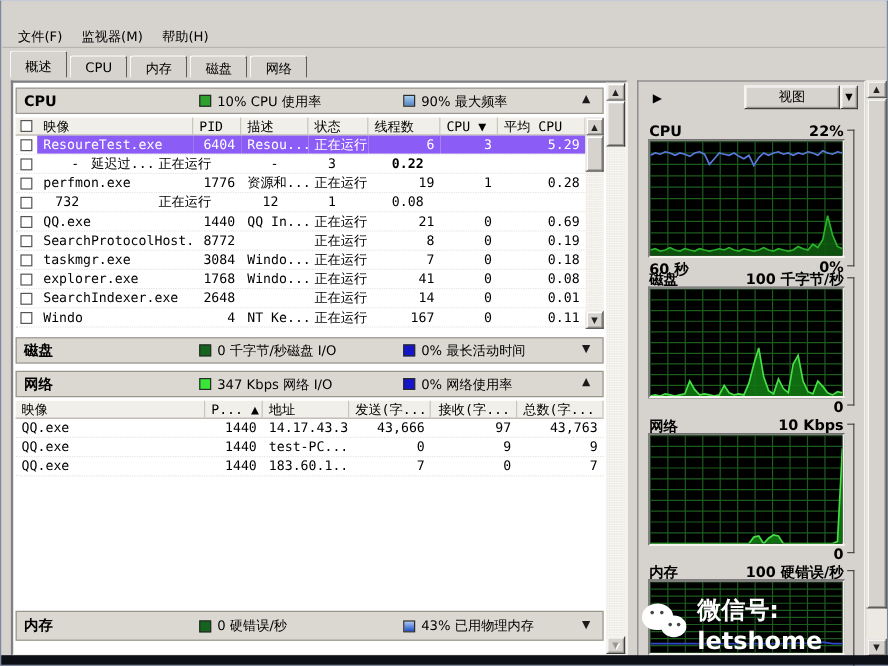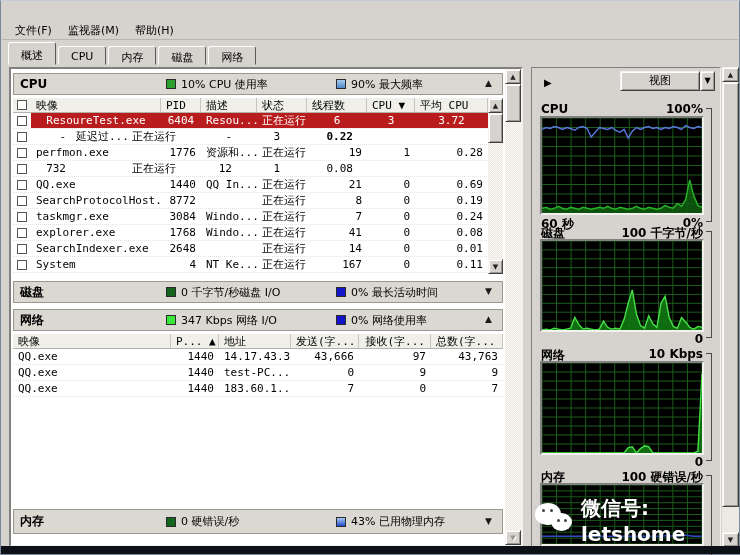--- a/index.html
+++ b/index.html
@@ -48,21 +48,21 @@
 
   
   .tbl { position:absolute; left:2px; width:490px; background:#fff; font-size:11px; }
   .trow { display:flex; height:16px; line-height:15px; align-items:center; border-bottom:1px dotted #e4e4e0; }
   .thead { background:#f0efe9; border-bottom:1px solid #b5b2aa; height:15px; }
   .thead .cell { border-right:1px solid #c8c5bd; height:100%; font-weight:normal; }
   .cell { flex:none; padding:0 5px; white-space:nowrap; overflow:hidden; }
   .cell.r { text-align:right; }
   .chk { flex:none; width:18px; display:flex; justify-content:center; }
   .chk span { width:10px; height:10px; border:1px solid #555; background:#fff; display:block; }
-  .trow.sel .cell { background:#b91c1c; color:#fff;text-align:center; }
+  .trow.sel .cell { background:#8b5cf6; color:#fff; }
   .mono { font-family:"DejaVu Sans Mono", monospace; }
 
   
   .sb { position:absolute; background:repeating-conic-gradient(#ece9e2 0 25%, #f8f7f4 0 50%) 0 0/2px 2px; }
   .sb .sbtn { position:absolute; left:0; width:100%; height:15px; font-size:7px; text-align:center; line-height:14px; color:#222; }
   .sb .sthumb { position:absolute; left:0; width:100%; }
   .sb .dis { color:#9a978f; text-shadow:1px 1px 0 #fff; }
 
   
   .rp-headerbar { position:absolute; left:0; top:0; width:100%; height:28px; display:flex; align-items:center; }
@@ -136,21 +136,21 @@
         <div class="trow sel">
           <span class="chk">
             <span></span>
           </span>
           <span class="cell" style="width: 130px;">ResoureTest.exe</span>
           <span class="cell r" style="width: 40px;">6404</span>
           <span class="cell" style="width: 56px;">Resou...</span>
           <span class="cell" style="width: 50px;">正在运行</span>
           <span class="cell r" style="width: 60px;">6</span>
           <span class="cell r" style="width: 48px;">3</span>
-          <span class="cell r" style="width: 73px;">3.72</span>
+          <span class="cell r" style="width: 73px;">5.29</span>
         </div>
         <div class="trow">
           <span class="chk">
             <span></span>
           </span>
           <span class="cell r" style="width: 40px;">-</span>
           <span class="cell" style="width: 56px;">延迟过...</span>
           <span class="cell" style="width: 50px;">正在运行</span>
           <span class="cell r" style="width: 60px;">-</span>
           <span class="cell r" style="width: 48px;">3</span>
@@ -206,21 +206,21 @@
         <div class="trow">
           <span class="chk">
             <span></span>
           </span>
           <span class="cell" style="width: 130px;">taskmgr.exe</span>
           <span class="cell r" style="width: 40px;">3084</span>
           <span class="cell" style="width: 56px;">Windo...</span>
           <span class="cell" style="width: 50px;">正在运行</span>
           <span class="cell r" style="width: 60px;">7</span>
           <span class="cell r" style="width: 48px;">0</span>
-          <span class="cell r" style="width: 73px;">0.24</span>
+          <span class="cell r" style="width: 73px;">0.18</span>
         </div>
         <div class="trow">
           <span class="chk">
             <span></span>
           </span>
           <span class="cell" style="width: 130px;">explorer.exe</span>
           <span class="cell r" style="width: 40px;">1768</span>
           <span class="cell" style="width: 56px;">Windo...</span>
           <span class="cell" style="width: 50px;">正在运行</span>
           <span class="cell r" style="width: 60px;">41</span>
@@ -236,21 +236,21 @@
           <span class="cell" style="width: 56px;"></span>
           <span class="cell" style="width: 50px;">正在运行</span>
           <span class="cell r" style="width: 60px;">14</span>
           <span class="cell r" style="width: 48px;">0</span>
           <span class="cell r" style="width: 73px;">0.01</span>
         </div>
         <div class="trow">
           <span class="chk">
             <span></span>
           </span>
-          <span class="cell" style="width: 130px;">System</span>
+          <span class="cell" style="width: 130px;">Windo</span>
           <span class="cell r" style="width: 40px;">4</span>
           <span class="cell" style="width: 56px;">NT Ke...</span>
           <span class="cell" style="width: 50px;">正在运行</span>
           <span class="cell r" style="width: 60px;">167</span>
           <span class="cell r" style="width: 48px;">0</span>
           <span class="cell r" style="width: 73px;">0.11</span>
         </div>
       </div>
 
     <div class="sb" style="left:477px;top:29px;width:15px;height:176px;">
@@ -341,21 +341,21 @@
 
   <div id="right-pane">
     <div class="rp-headerbar">
       <span id="rp-expand">▶</span>
       <span id="views-btn" class="btnface">视图</span>
       <span id="views-drop" class="btnface">▼</span>
     </div>
     <div id="graphs-host">
         <div class="graph-label" style="top: 34px;">
           <span>CPU</span>
-          <span>100%</span>
+          <span>22%</span>
         </div>
         <div class="graph-box" style="top: 48px; height: 99px;"><svg width="160" height="95" viewBox="0 0 160 95">
             <rect x="0" y="0" width="160" height="95" fill="#000"></rect>
             <line x1="0" y1="0" x2="0" y2="95" stroke="#1c5c1c" stroke-width="1"></line>
             <line x1="14.545454545454545" y1="0" x2="14.545454545454545" y2="95" stroke="#1c5c1c" stroke-width="1"></line>
             <line x1="29.09090909090909" y1="0" x2="29.09090909090909" y2="95" stroke="#1c5c1c" stroke-width="1"></line>
             <line x1="43.63636363636363" y1="0" x2="43.63636363636363" y2="95" stroke="#1c5c1c" stroke-width="1"></line>
             <line x1="58.18181818181818" y1="0" x2="58.18181818181818" y2="95" stroke="#1c5c1c" stroke-width="1"></line>
             <line x1="72.72727272727273" y1="0" x2="72.72727272727273" y2="95" stroke="#1c5c1c" stroke-width="1"></line>
             <line x1="87.27272727272727" y1="0" x2="87.27272727272727" y2="95" stroke="#1c5c1c" stroke-width="1"></line>

